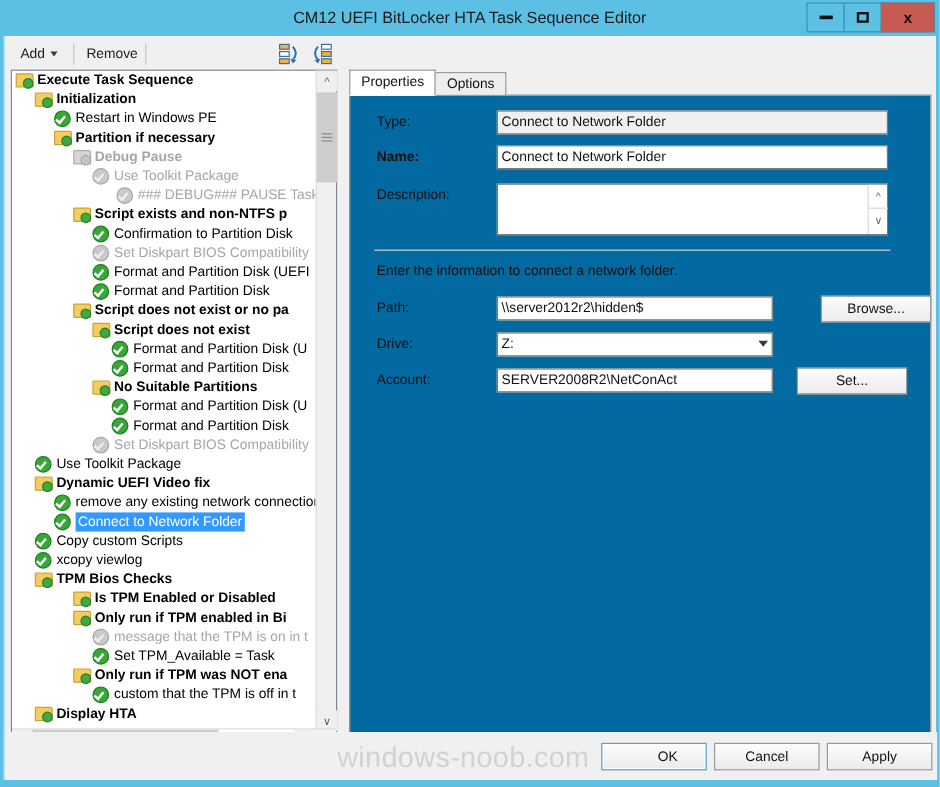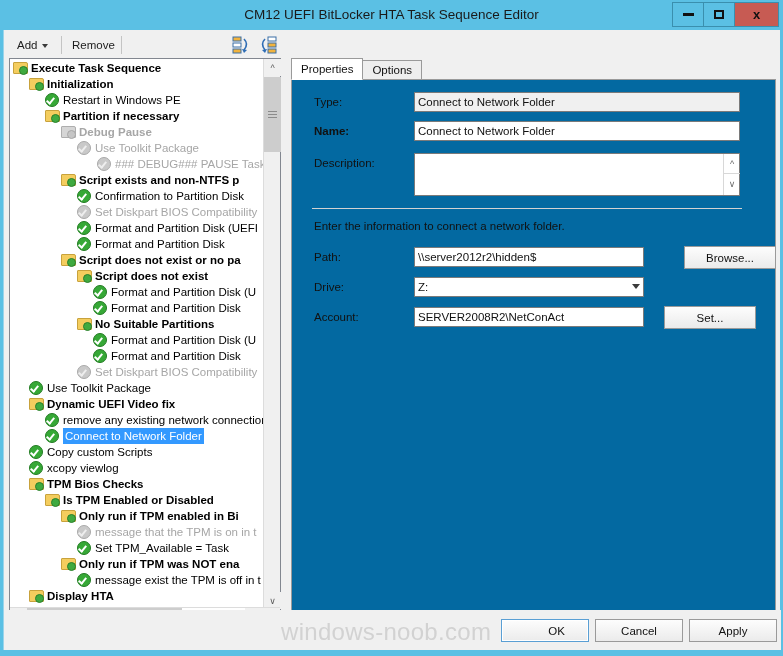--- a/index.html
+++ b/index.html
@@ -484,26 +484,26 @@
             <div class="trow" style="padding-left: 82px;"><span class="ico ico-check"></span><span class="lbl">Format and Partition Disk (U</span></div>
             <div class="trow" style="padding-left: 82px;"><span class="ico ico-check"></span><span class="lbl">Format and Partition Disk</span></div>
             <div class="trow disabled" style="padding-left: 66px;"><span class="ico ico-check off"></span><span class="lbl">Set Diskpart BIOS Compatibility</span></div>
             <div class="trow" style="padding-left: 18px;"><span class="ico ico-check"></span><span class="lbl">Use Toolkit Package</span></div>
             <div class="trow group" style="padding-left: 18px;"><span class="ico ico-folder"></span><span class="lbl">Dynamic UEFI Video fix</span></div>
             <div class="trow" style="padding-left: 34px;"><span class="ico ico-check"></span><span class="lbl">remove any existing network connection</span></div>
             <div class="trow sel" style="padding-left: 34px;"><span class="ico ico-check"></span><span class="lbl">Connect to Network Folder</span></div>
             <div class="trow" style="padding-left: 18px;"><span class="ico ico-check"></span><span class="lbl">Copy custom Scripts</span></div>
             <div class="trow" style="padding-left: 18px;"><span class="ico ico-check"></span><span class="lbl">xcopy viewlog</span></div>
             <div class="trow group" style="padding-left: 18px;"><span class="ico ico-folder"></span><span class="lbl">TPM Bios Checks</span></div>
-            <div class="trow group" style="padding-left: 34px;"><span class="ico ico-folder"></span><span class="lbl">Is TPM Enabled or Disabled</span></div>
+            <div class="trow group" style="padding-left: 50px;"><span class="ico ico-folder"></span><span class="lbl">Is TPM Enabled or Disabled</span></div>
             <div class="trow group" style="padding-left: 50px;"><span class="ico ico-folder"></span><span class="lbl">Only run if  TPM enabled in Bi</span></div>
             <div class="trow disabled" style="padding-left: 66px;"><span class="ico ico-check off"></span><span class="lbl">message that the TPM is on in t</span></div>
             <div class="trow" style="padding-left: 66px;"><span class="ico ico-check"></span><span class="lbl">Set TPM_Available = Task</span></div>
             <div class="trow group" style="padding-left: 50px;"><span class="ico ico-folder"></span><span class="lbl">Only run if  TPM was NOT ena</span></div>
-            <div class="trow" style="padding-left: 66px;"><span class="ico ico-check"></span><span class="lbl">message exist the TPM is off in t</span></div>
+            <div class="trow" style="padding-left: 66px;"><span class="ico ico-check"></span><span class="lbl">custom that the TPM is off in t</span></div>
             <div class="trow group" style="padding-left: 18px;"><span class="ico ico-folder"></span><span class="lbl">Display HTA</span></div>
           </div>
 
         <div id="tree-vscroll">
           <div class="sbtn">^</div>
           <div id="tree-vthumb">
             <span class="grip">
                 <i></i>
                 <i></i>
                 <i></i>

